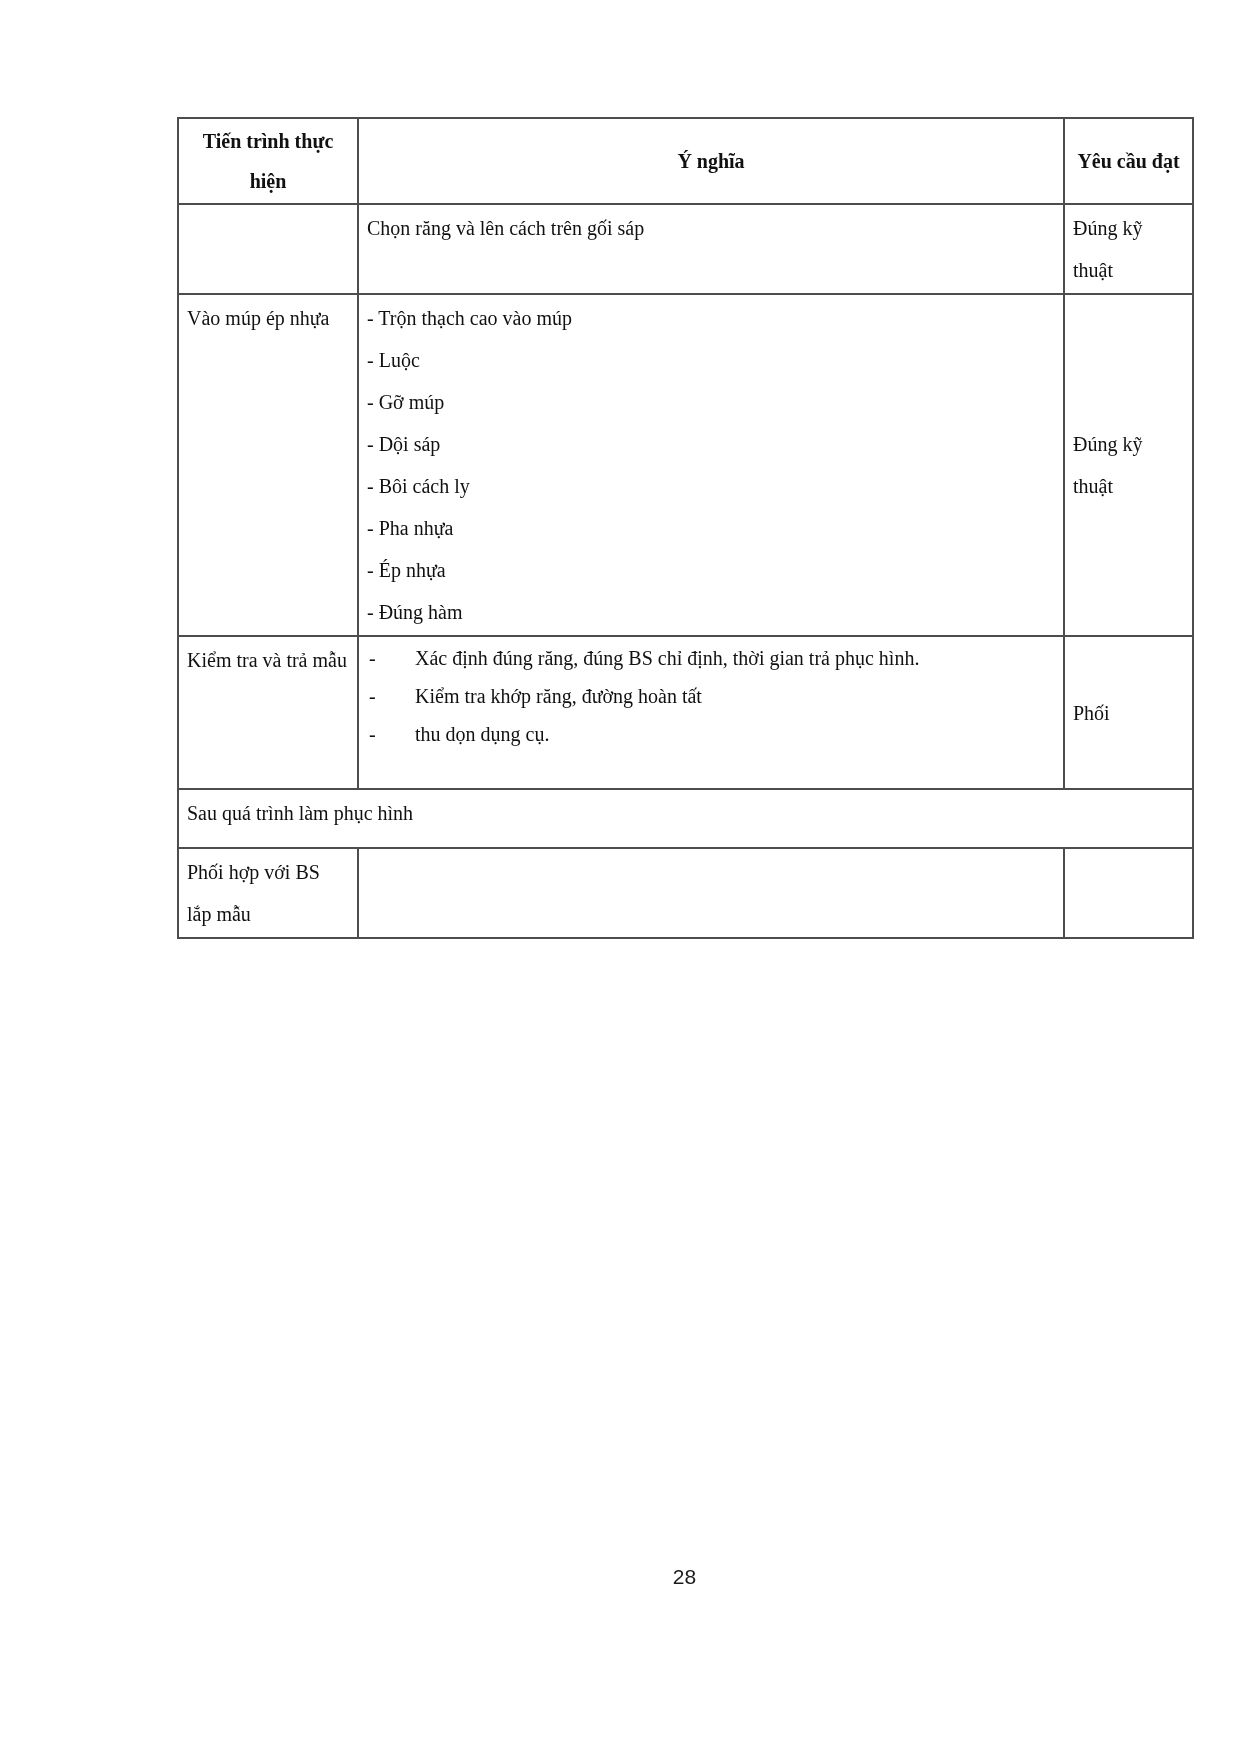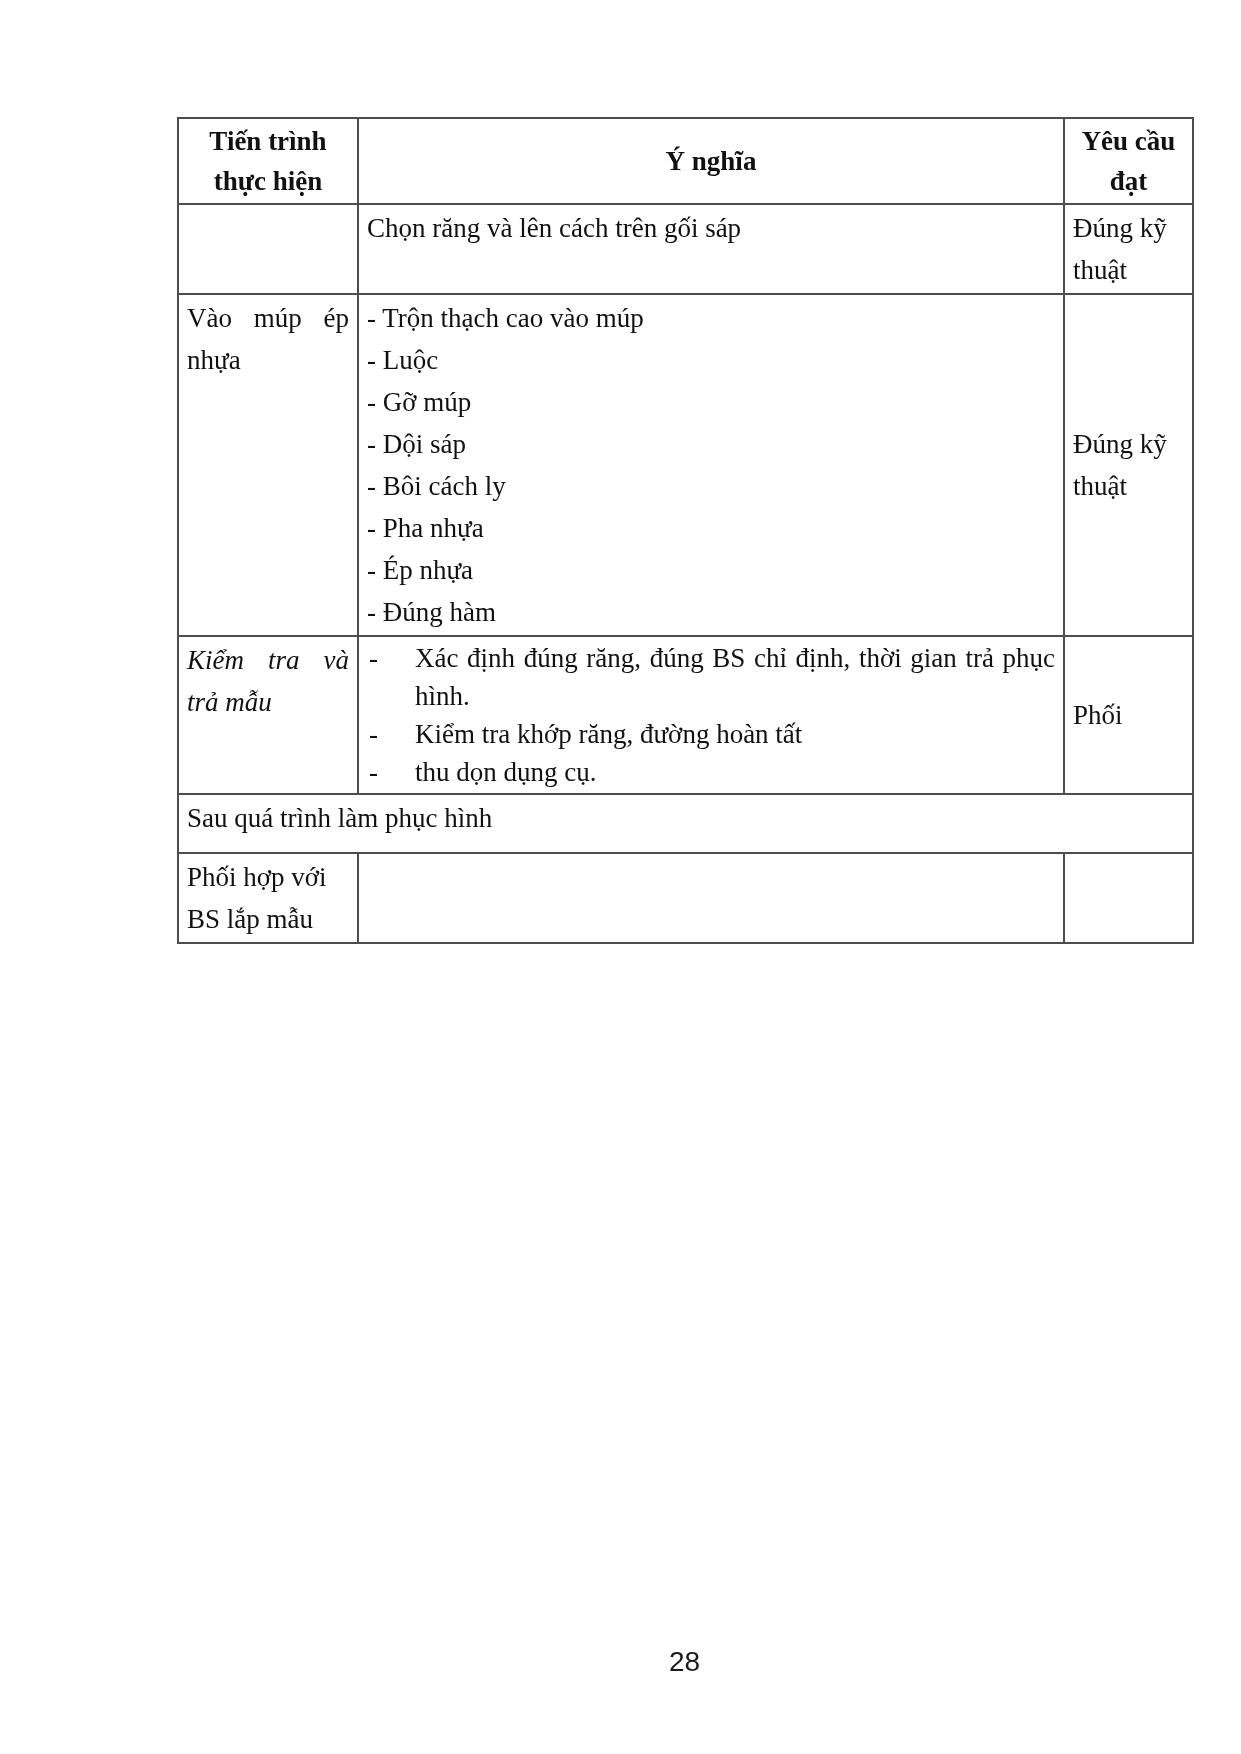--- a/index.html
+++ b/index.html
@@ -14,21 +14,21 @@
     font-family: "Liberation Serif", serif;
     color: #111111;
   }
   .doc-table {
     position: absolute;
     left: 177px;
     top: 117px;
     width: 1015px;
     border-collapse: collapse;
     table-layout: fixed;
-    font-size: 27px;
+    font-size: 20px;
   }
   .doc-table td, .doc-table th {
     border: 2px solid #4d4d4d;
     padding: 2px 8px;
     vertical-align: top;
     box-sizing: border-box;
     line-height: 42px;
     font-weight: normal;
     text-align: left;
     overflow: hidden;
@@ -65,29 +65,29 @@
   }
   .hang .marker {
     flex: 0 0 46px;
     padding-left: 2px;
   }
   .hang .txt {
     flex: 1 1 auto;
     text-align: justify;
     text-justify: inter-word;
   }
-  .tight { line-height: 38px; font-style: italic; }
+  .tight { line-height: 38px; }
   .page-number {
     position: absolute;
     left: 177px;
-    top: 1646px;
+    top: 1565px;
     width: 1015px;
     text-align: center;
     font-family: "Liberation Sans", sans-serif;
-    font-size: 28px;
+    font-size: 21px;
     color: #1a1a1a;
   }
 </style>
 </head>
 <body>
 
 <table class="doc-table">
   <colgroup>
     <col class="c1">
     <col class="c2">

